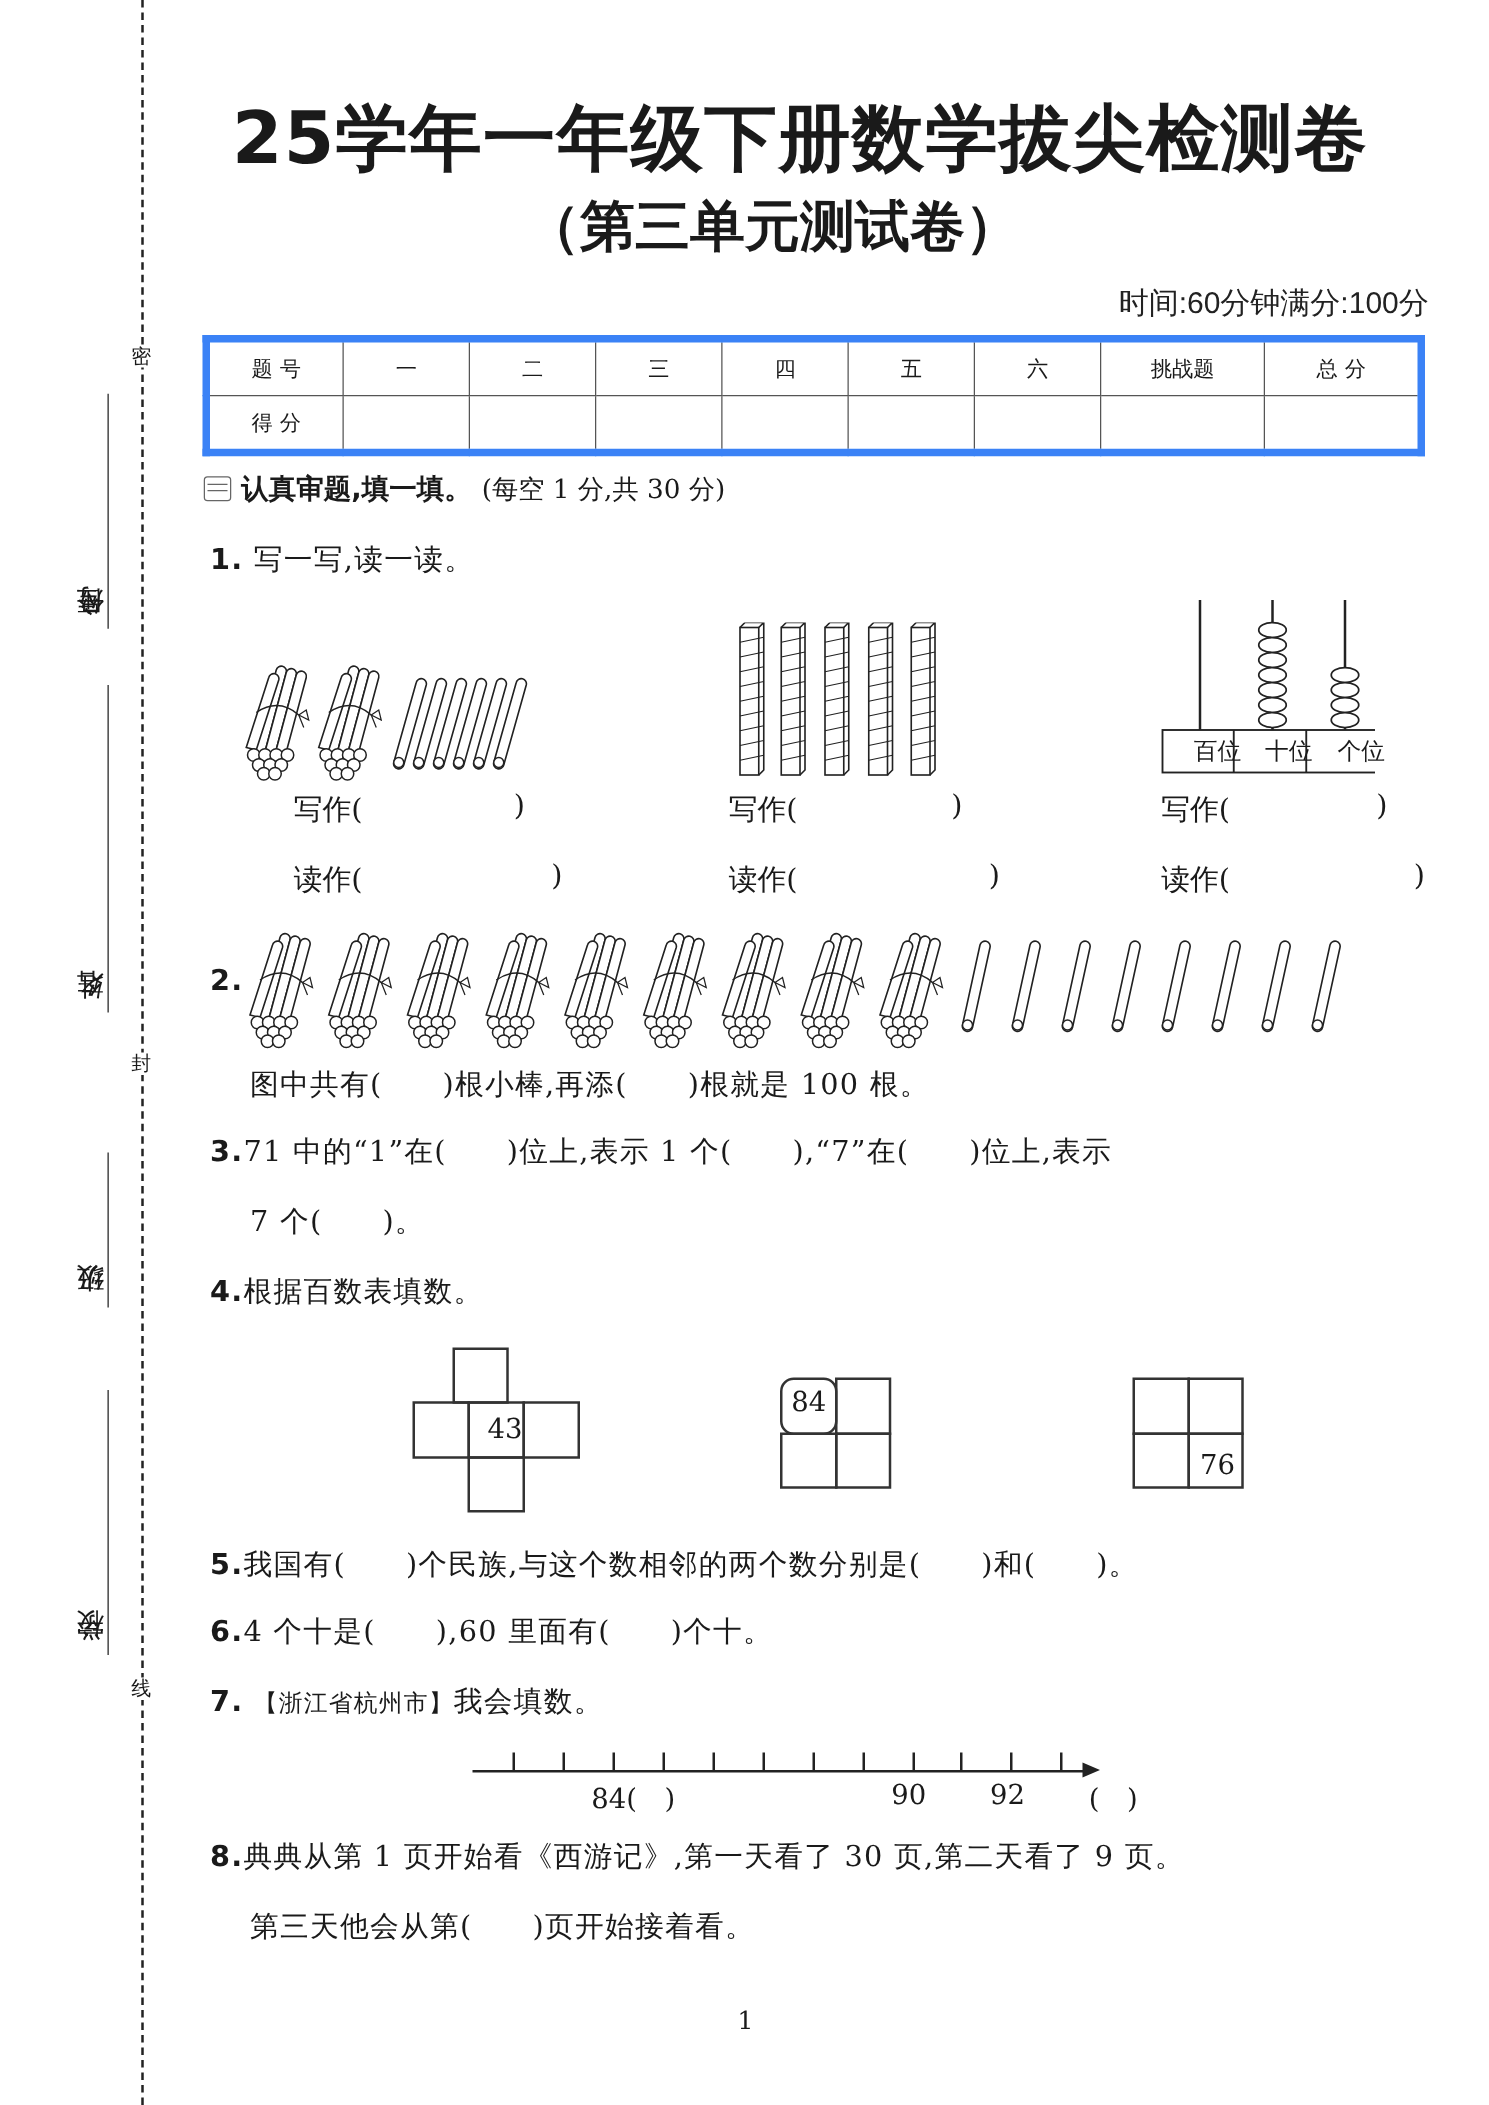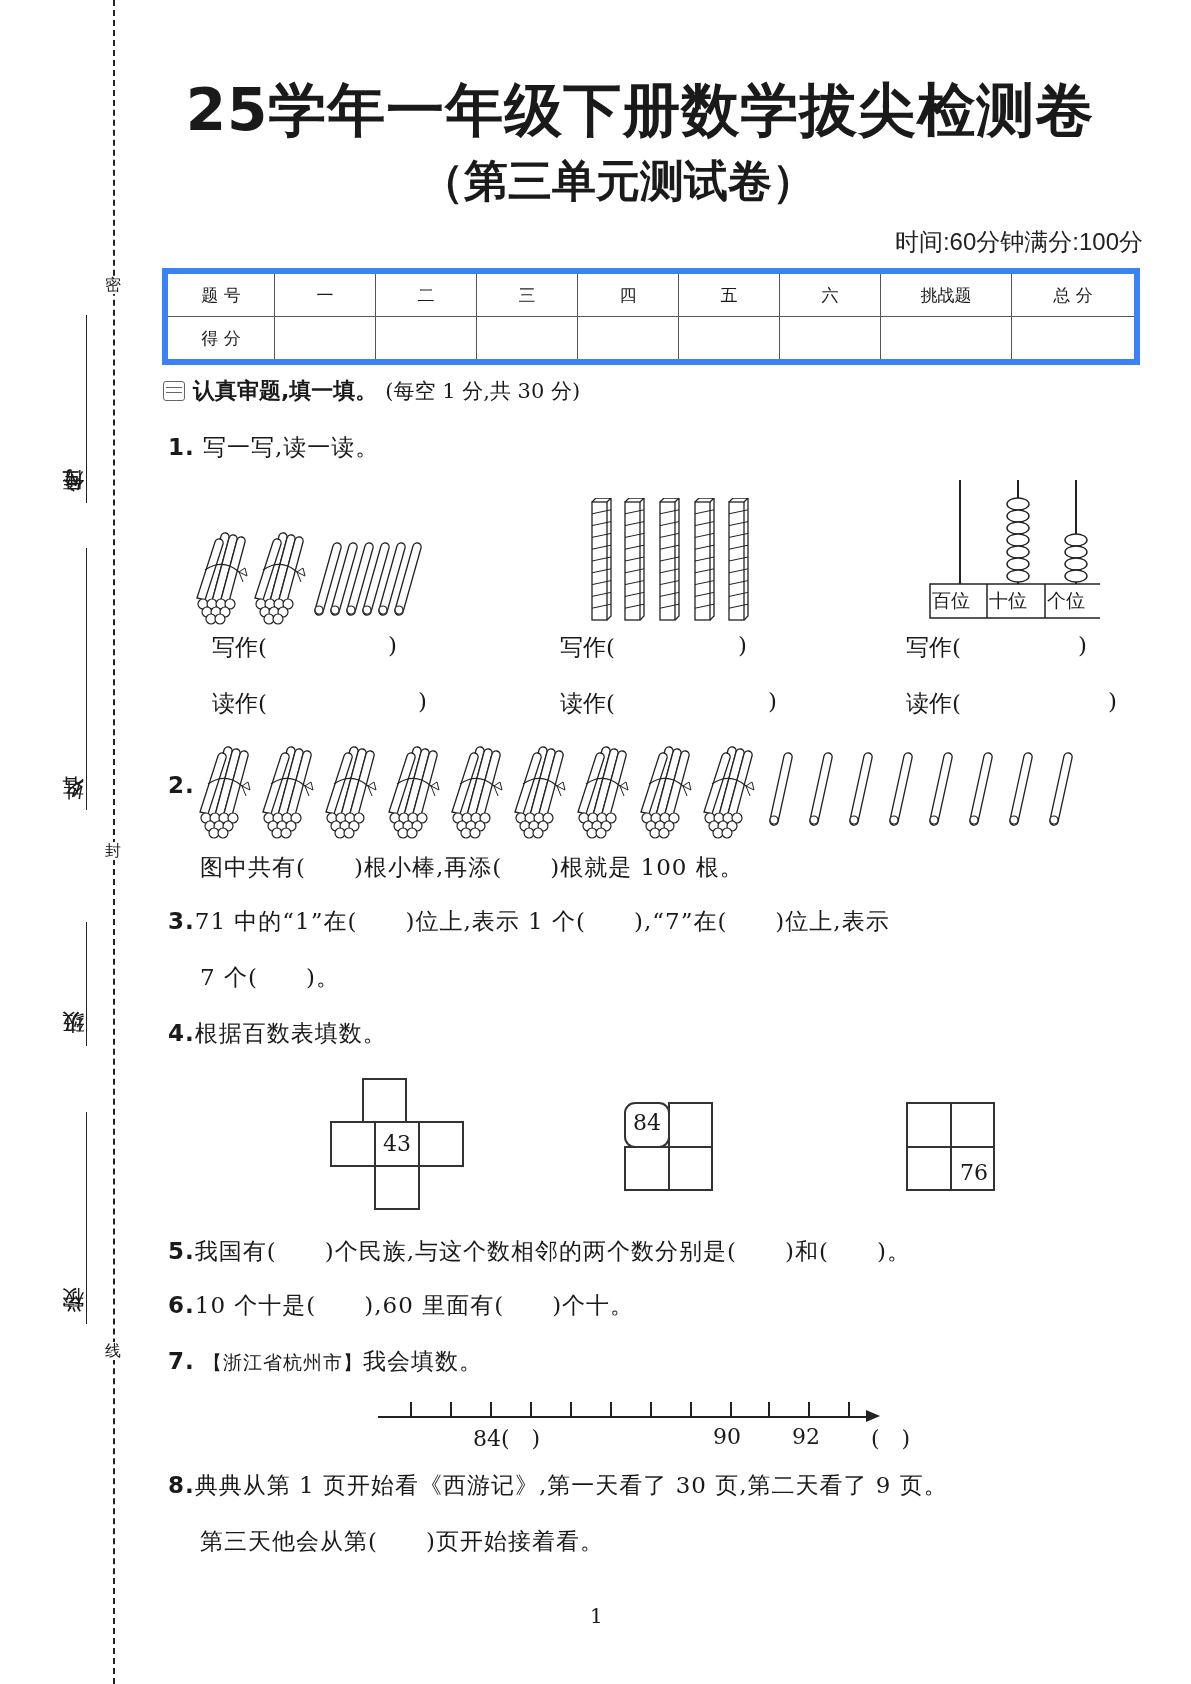--- a/index.html
+++ b/index.html
@@ -26,21 +26,21 @@
   table.score td { border:1px solid #555; height:40px; text-align:center; }
 
   .section-head { position:absolute; left:163px; top:376px; font-size:22px; font-weight:bold; font-family:"DejaVu Sans", sans-serif; display:flex; align-items:center; gap:8px;}
   .section-head .note { font-weight:normal; font-family:"DejaVu Serif", serif; font-size:21px; }
   .sec-icon { width:22px; height:20px; border:1.5px solid #666; border-radius:3px; position:relative; box-sizing:border-box; }
   .sec-icon::before, .sec-icon::after { content:""; position:absolute; left:2px; right:2px; height:0; border-top:1.5px solid #666; }
   .sec-icon::before { top:5px; } .sec-icon::after { top:10px; }
 
   .q { position:absolute; font-size:23px; letter-spacing:1px; white-space:nowrap; }
   .qn { font-family:"DejaVu Sans", sans-serif; font-weight:bold; }
-  .label { position:absolute; font-size:23px; white-space:nowrap; }
+  .label { position:absolute; font-size:23px; white-space:nowrap;padding-left:23px; }
 
   .box { position:absolute; border:2px solid #333; box-sizing:border-box; font-size:22px; }
   .num-line { position:absolute; left:378px; top:1416px; width:492px; height:0; border-top:2px solid #222; }
   .arrow-head { position:absolute; left:866px; top:1410px; width:0; height:0;
                 border-top:6px solid transparent; border-bottom:6px solid transparent; border-left:14px solid #222; }
   .tick { position:absolute; top:1402px; width:0; height:14px; border-left:2px solid #222; }
   .nl-label { position:absolute; top:1424px; font-size:22px;margin-left:37px; }
 
   .page-num { position:absolute; left:590px; top:1604px; font-size:20px; }
 </style>
@@ -262,21 +262,21 @@
 </div>
 <div class="q" style="left:200px; top:962px;">7 个(　　)。</div>
 
 <div class="q" style="left:168px; top:1018px;">
   <span class="qn">4.</span><span>根据百数表填数。</span>
 </div>
 
 <div>
   <div class="box" style="left:362px; top:1078px; width:45px; height:45px;"></div>
   <div class="box" style="left:330px; top:1121px; width:46px; height:46px;"></div>
-  <div class="box" style="left:374px; top:1121px; width:46px; height:46px; text-align:center; line-height:42px;">43</div>
+  <div class="box" style="left:374px; top:1121px; width:46px; height:46px; text-align:right; line-height:42px;">43</div>
   <div class="box" style="left:418px; top:1121px; width:46px; height:46px;"></div>
   <div class="box" style="left:374px; top:1165px; width:46px; height:45px;"></div>
 </div>
 
 <div>
   <div class="box" style="left:624px; top:1102px; width:46px; height:46px; padding:6px 0 0 7px;border-radius:11px;">84</div>
   <div class="box" style="left:668px; top:1102px; width:45px; height:46px;"></div>
   <div class="box" style="left:624px; top:1146px; width:46px; height:45px;"></div>
   <div class="box" style="left:668px; top:1146px; width:45px; height:45px;"></div>
 </div>
@@ -286,21 +286,21 @@
   <div class="box" style="left:950px; top:1102px; width:45px; height:46px;"></div>
   <div class="box" style="left:906px; top:1146px; width:46px; height:45px;"></div>
   <div class="box" style="left:950px; top:1146px; width:45px; height:45px; padding:12px 0 0 8px;">76</div>
 </div>
 
 <div class="q" style="left:168px; top:1236px;">
   <span class="qn">5.</span><span>我国有(　　)个民族,与这个数相邻的两个数分别是(　　)和(　　)。</span>
 </div>
 
 <div class="q" style="left:168px; top:1290px;">
-  <span class="qn">6.</span><span>10 个十是(　　),60 里面有(　　)个十。</span>
+  <span class="qn">6.</span><span>4 个十是(　　),60 里面有(　　)个十。</span>
 </div>
 
 <div class="q" style="left:168px; top:1346px;">
   <span class="qn">7.</span>
   <span style="font-size:19px;">【浙江省杭州市】</span><span>我会填数。</span>
 </div>
 <div>
   <div class="num-line"></div>
   <div class="arrow-head"></div>
   <div class="tick" style="left:410px;"></div>

